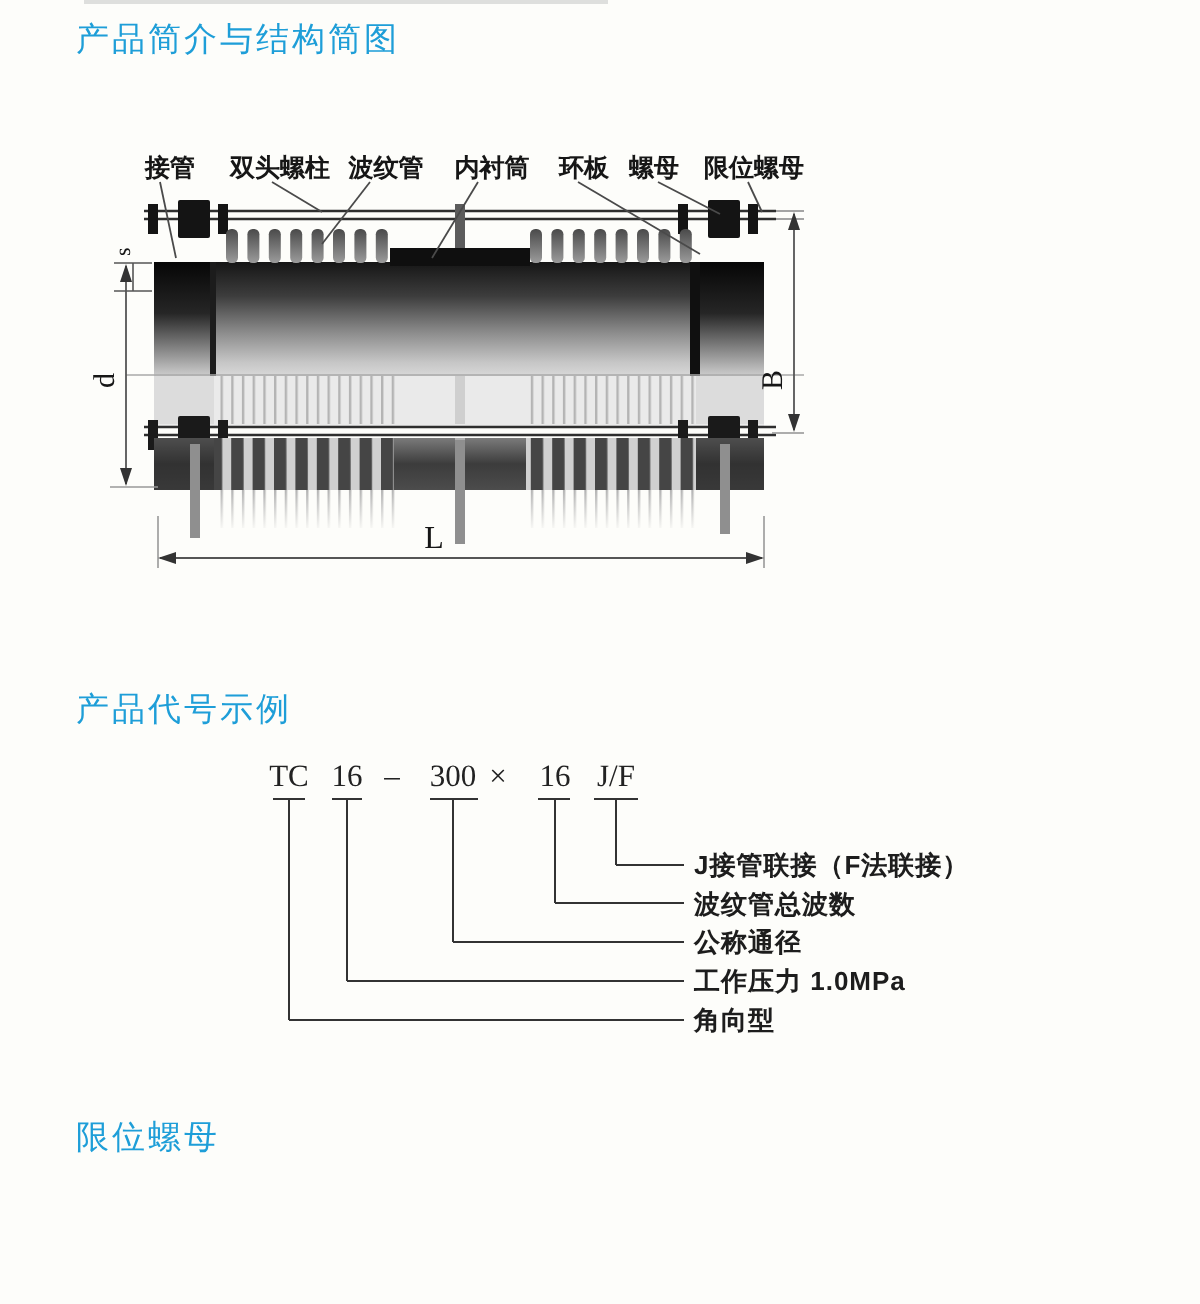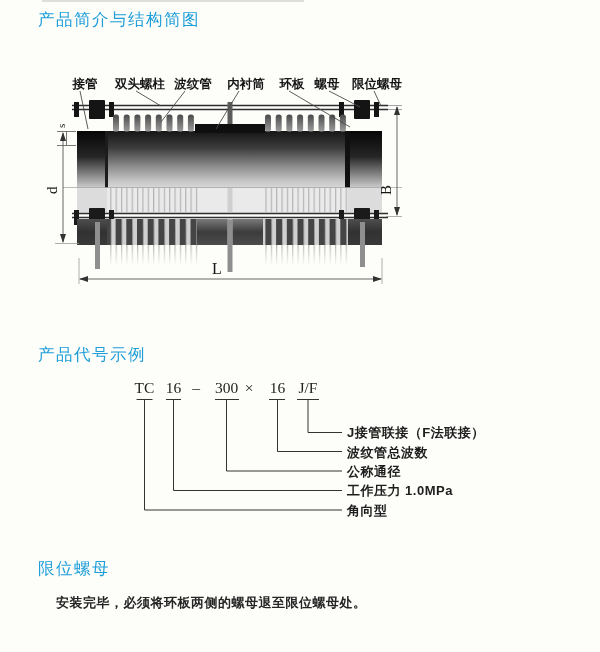--- a/index.html
+++ b/index.html
@@ -229,14 +229,13 @@
     <text class="callout" x="247" y="80.5">波纹管总波数</text>
     <text class="callout" x="247" y="99.5">公称通径</text>
     <text class="callout" x="247" y="119">工作压力 1.0MPa</text>
     <text class="callout" x="247" y="138.5">角向型</text>
   </g>
 </svg>
 
 <div class="heading" id="h-install">限位螺母</div>
 
 <div class="install-text">
-  <div>安装完毕，必须将环板两侧的螺母退至限位螺母处。</div>
 </div>
 
 </body></html>

